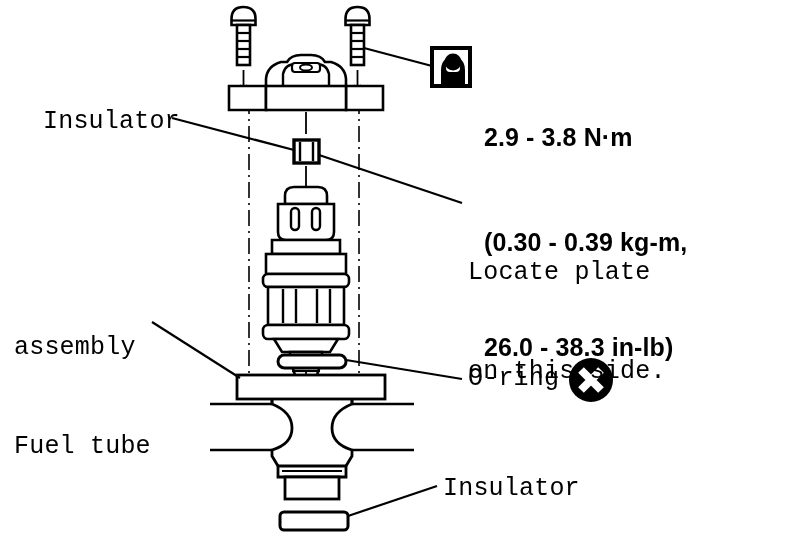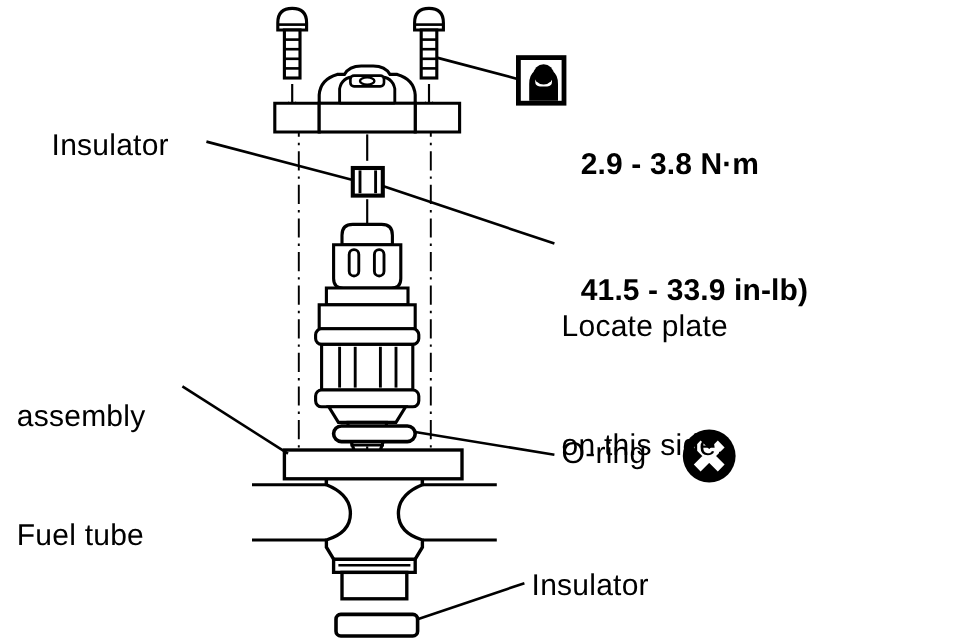--- a/index.html
+++ b/index.html
@@ -30,20 +30,21 @@
     white-space: pre;
     line-height: 1.32;
     color: #000000;
     font-family: "Liberation Sans", sans-serif;
   }
   
   .callout {
     font-size: 25px;
     letter-spacing: 0.2px;
     font-weight: 400;
+    font-family: Liberation Mono, monospace;
   }
   
   .torque {
     font-size: 25px;
     font-weight: bold;
     letter-spacing: 0.1px;
     line-height: 1.40;
   }
   #label-insulator-top   { left: 43px;  top: 105px; }
   #label-fuel-tube       { left: 14px;  top: 265px; }
@@ -230,16 +231,17 @@
 
   <div class="label callout" id="label-locate-plate">
     <div>Locate plate</div>
     <div>on this side.</div>
   </div>
 
   <div class="label callout" id="label-insulator-bottom">Insulator</div>
 
   <div class="label torque" id="label-torque">
     <div>2.9 - 3.8 N·m</div>
-    <div>41.5 - 33.9 in-lb)</div>
+    <div>(0.30 - 0.39 kg-m,</div>
+    <div>26.0 - 38.3 in-lb)</div>
   </div>
 
 </div>
 
 </body></html>

